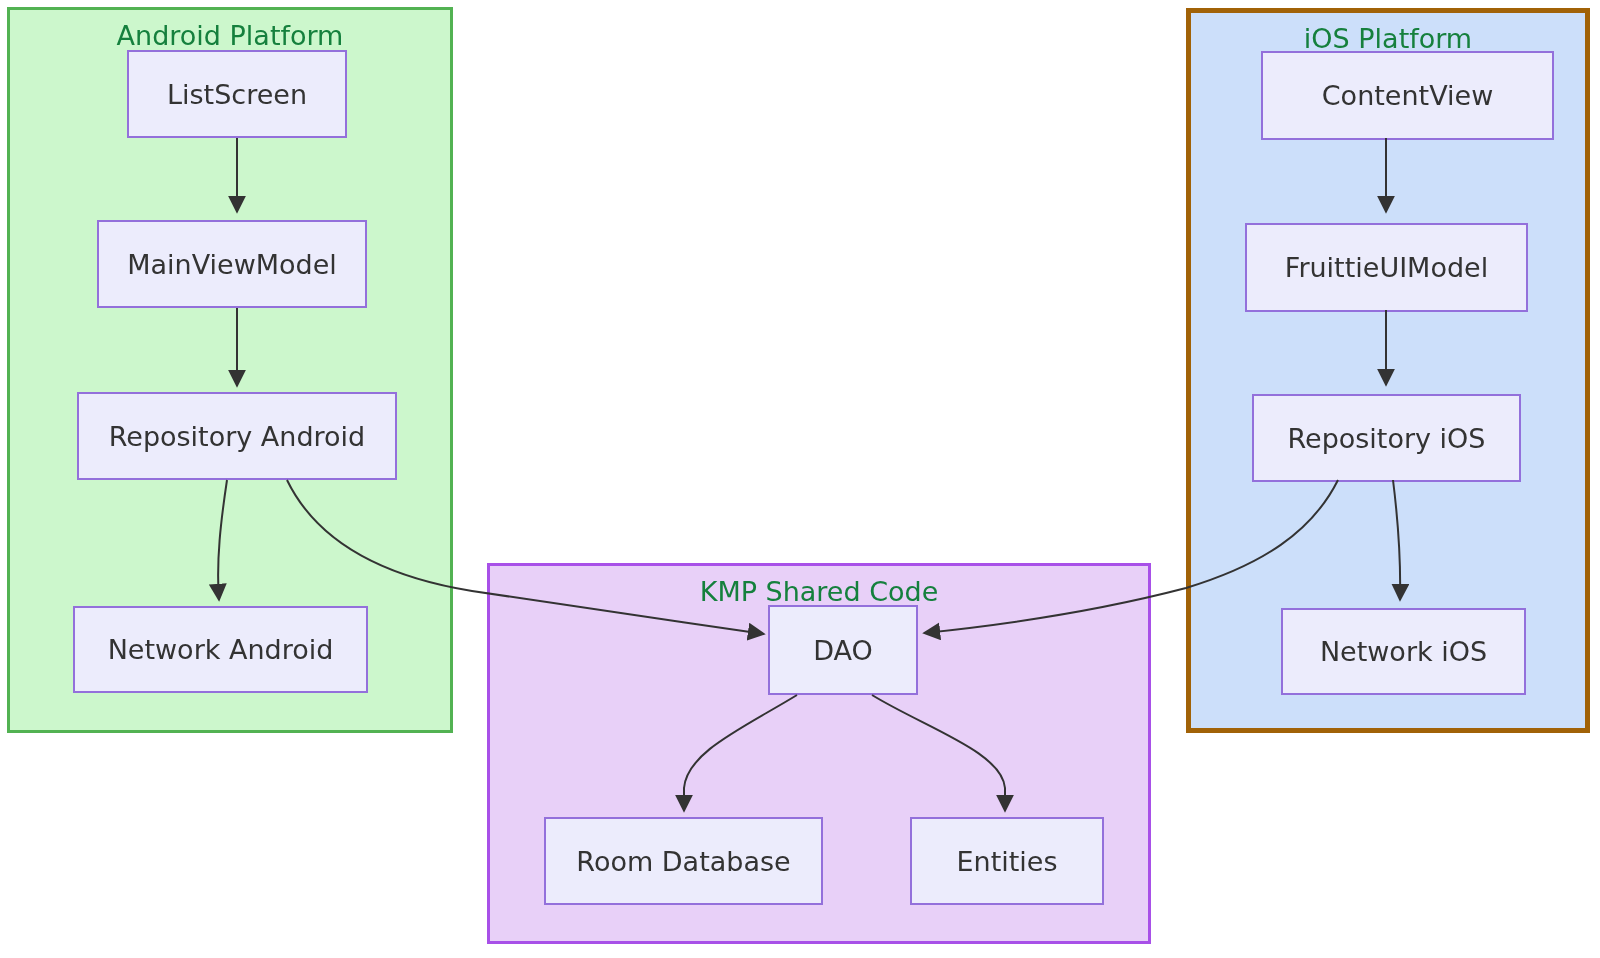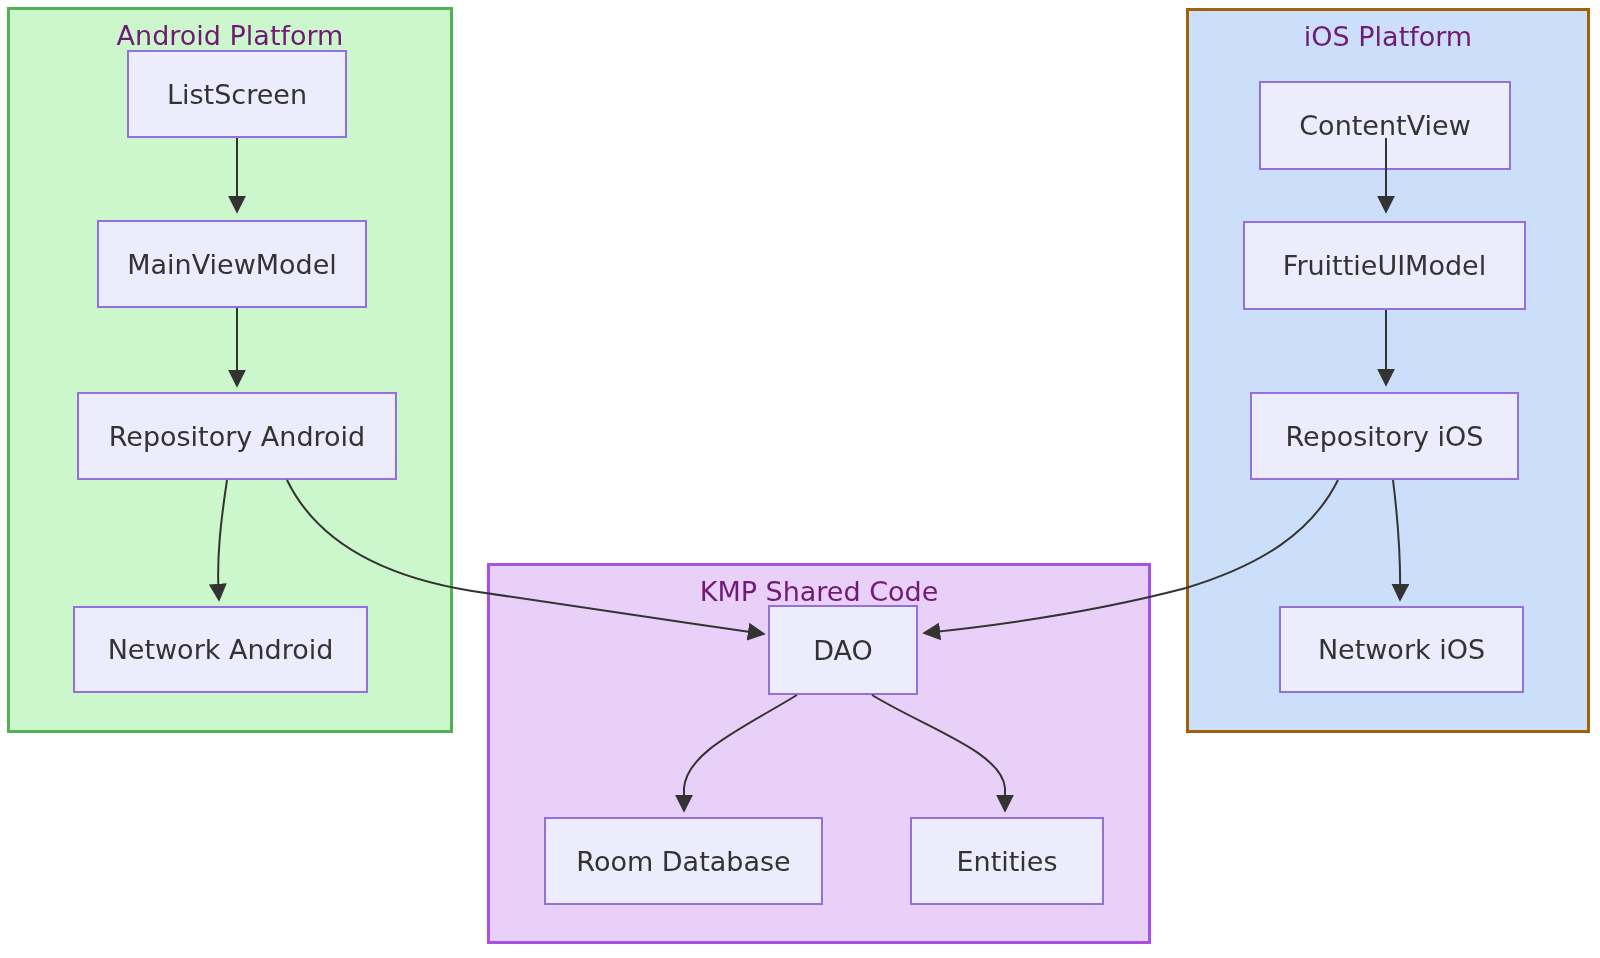--- a/index.html
+++ b/index.html
@@ -14,32 +14,32 @@
     overflow: hidden;
   }
 
   
   .group { position: absolute; }
   .group-title {
     position: absolute;
     top: 10px; left: 0; right: 0;
     text-align: center;
     font-size: 27px;
-    color: #701a75;
+    color: #15803d;
     white-space: nowrap;
   }
   .group-android {
     left: 7px; top: 7px; width: 446px; height: 726px;
     background: #ccf7cc;
     border: 3px solid #52b252;
   }
   .group-ios {
     left: 1186px; top: 8px; width: 404px; height: 725px;
     background: #ccdffa;
-    border: 3px solid #a16207;
+    border: 5px solid #a16207;
   }
   .group-kmp {
     left: 487px; top: 563px; width: 664px; height: 381px;
     background: #e8d0f8;
     border: 3px solid #a850e8;
     padding-left: 24px;
   }
 
   
   .node {
@@ -55,21 +55,21 @@
     z-index: 2;
   }
 
   
   .n-listscreen       { left: 117px; top:  40px; width: 220px; height: 88px; }
   .n-mainviewmodel    { left:  87px; top: 210px; width: 270px; height: 88px; }
   .n-repoandroid      { left:  67px; top: 382px; width: 320px; height: 88px; }
   .n-networkandroid   { left:  63px; top: 596px; width: 295px; height: 87px; }
 
   
-  .n-contentview      { left:  70px; top:  38px; width: 252px; height: 89px; margin-top: 32px; }
+  .n-contentview      { left:  70px; top:  38px; width: 293px; height: 89px; }
   .n-fruittieuimodel  { left:  54px; top: 210px; width: 283px; height: 89px; }
   .n-repoios          { left:  61px; top: 381px; width: 269px; height: 88px; }
   .n-networkios       { left:  90px; top: 595px; width: 245px; height: 87px; }
 
   
   .n-dao              { left: 278px; top:  39px; width: 150px; height: 90px; }
   .n-roomdb           { left:  54px; top: 251px; width: 279px; height: 88px; }
   .n-entities         { left: 420px; top: 251px; width: 194px; height: 88px; }
 
   

